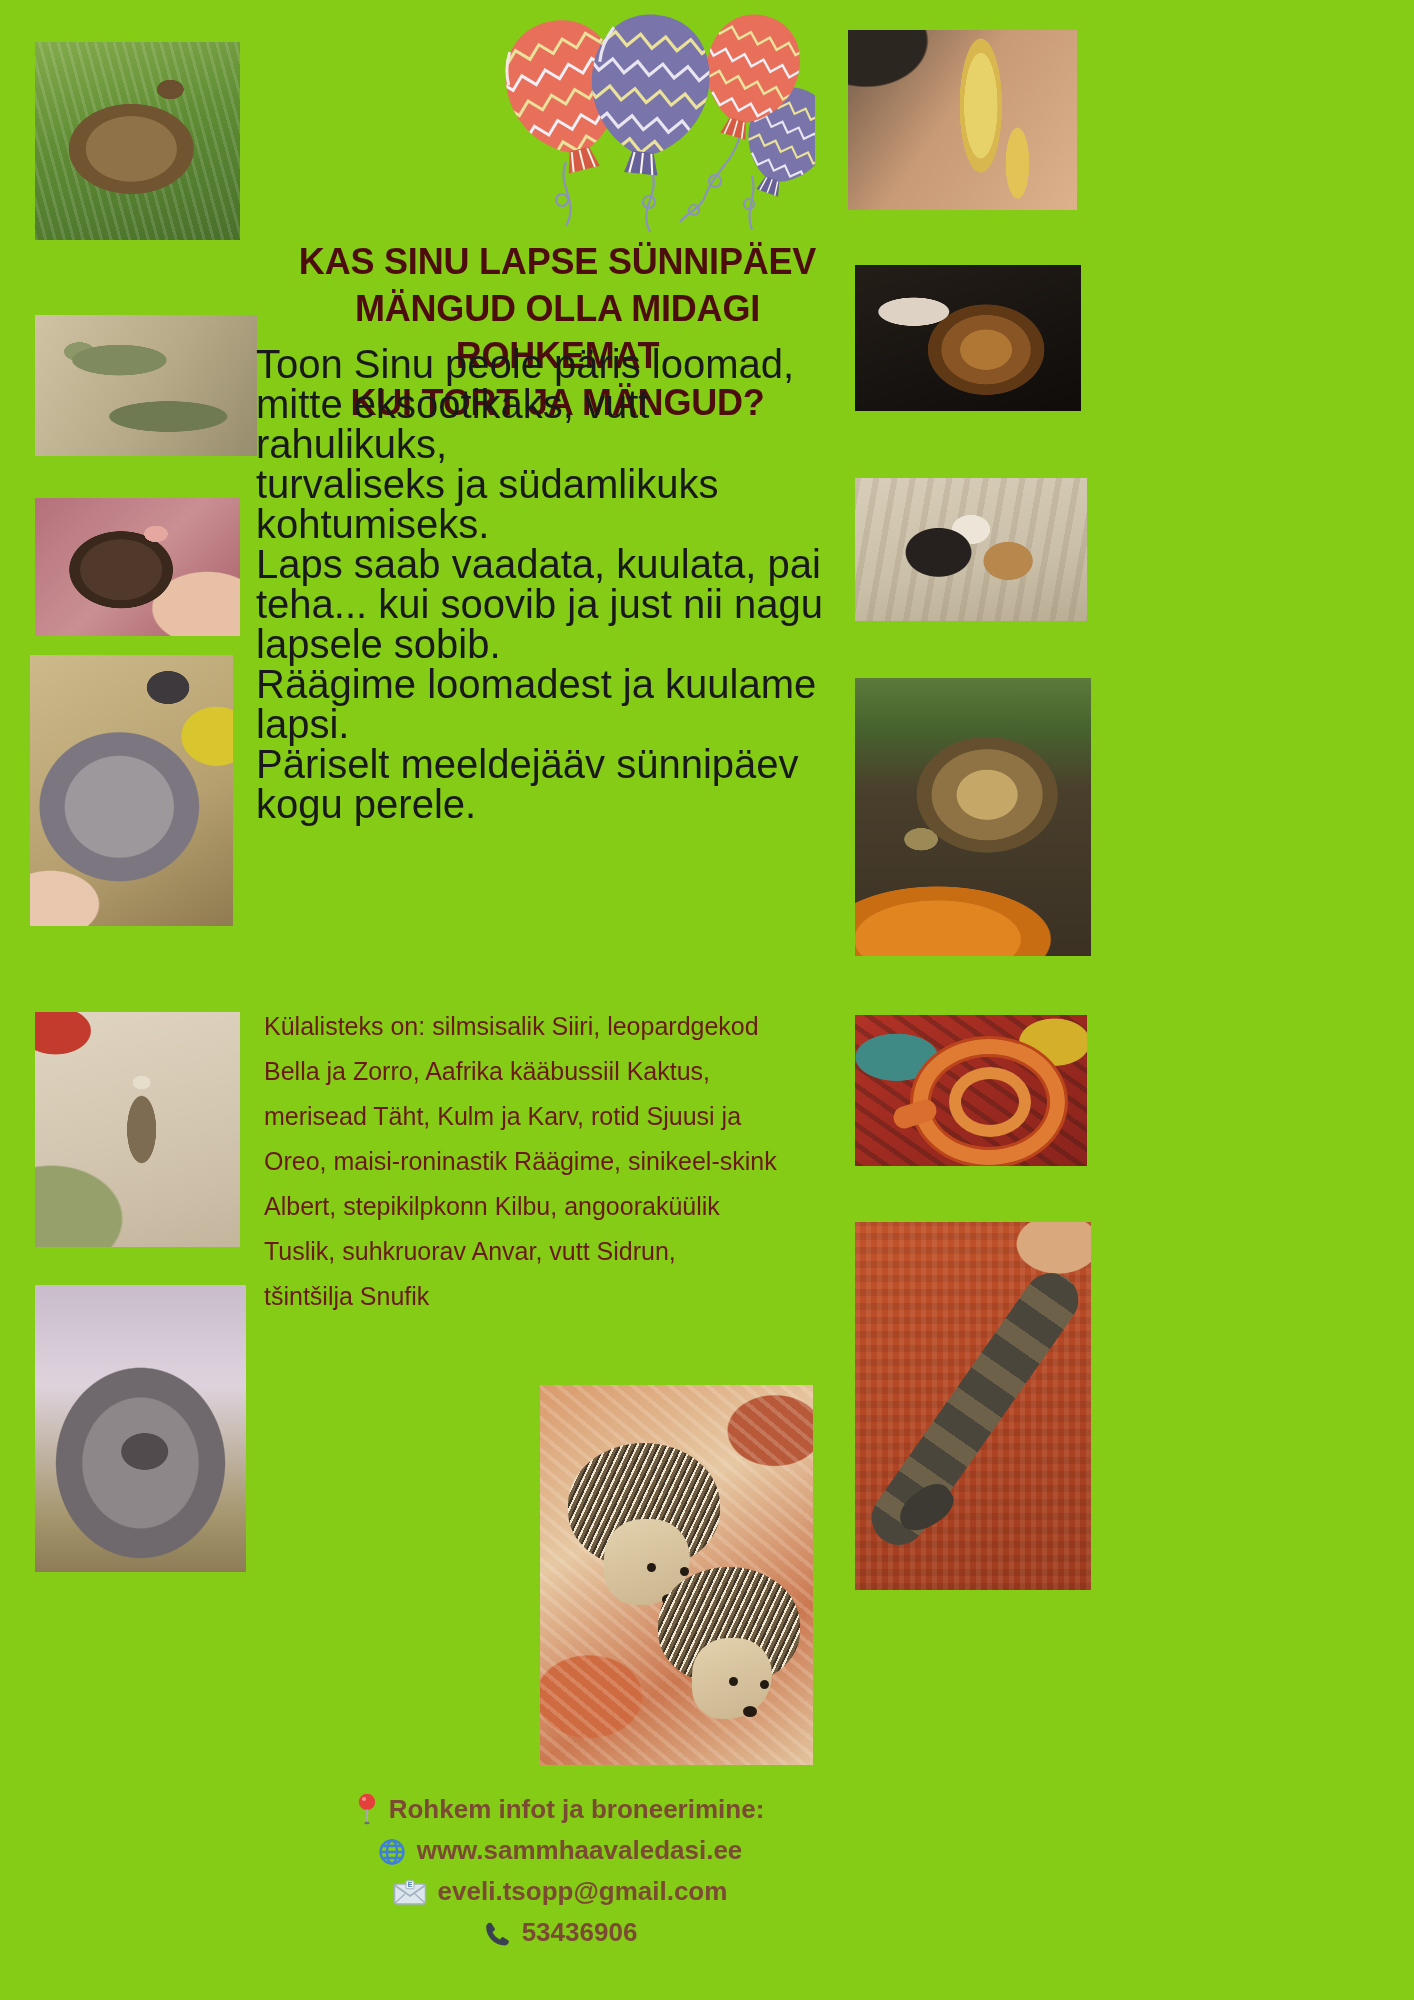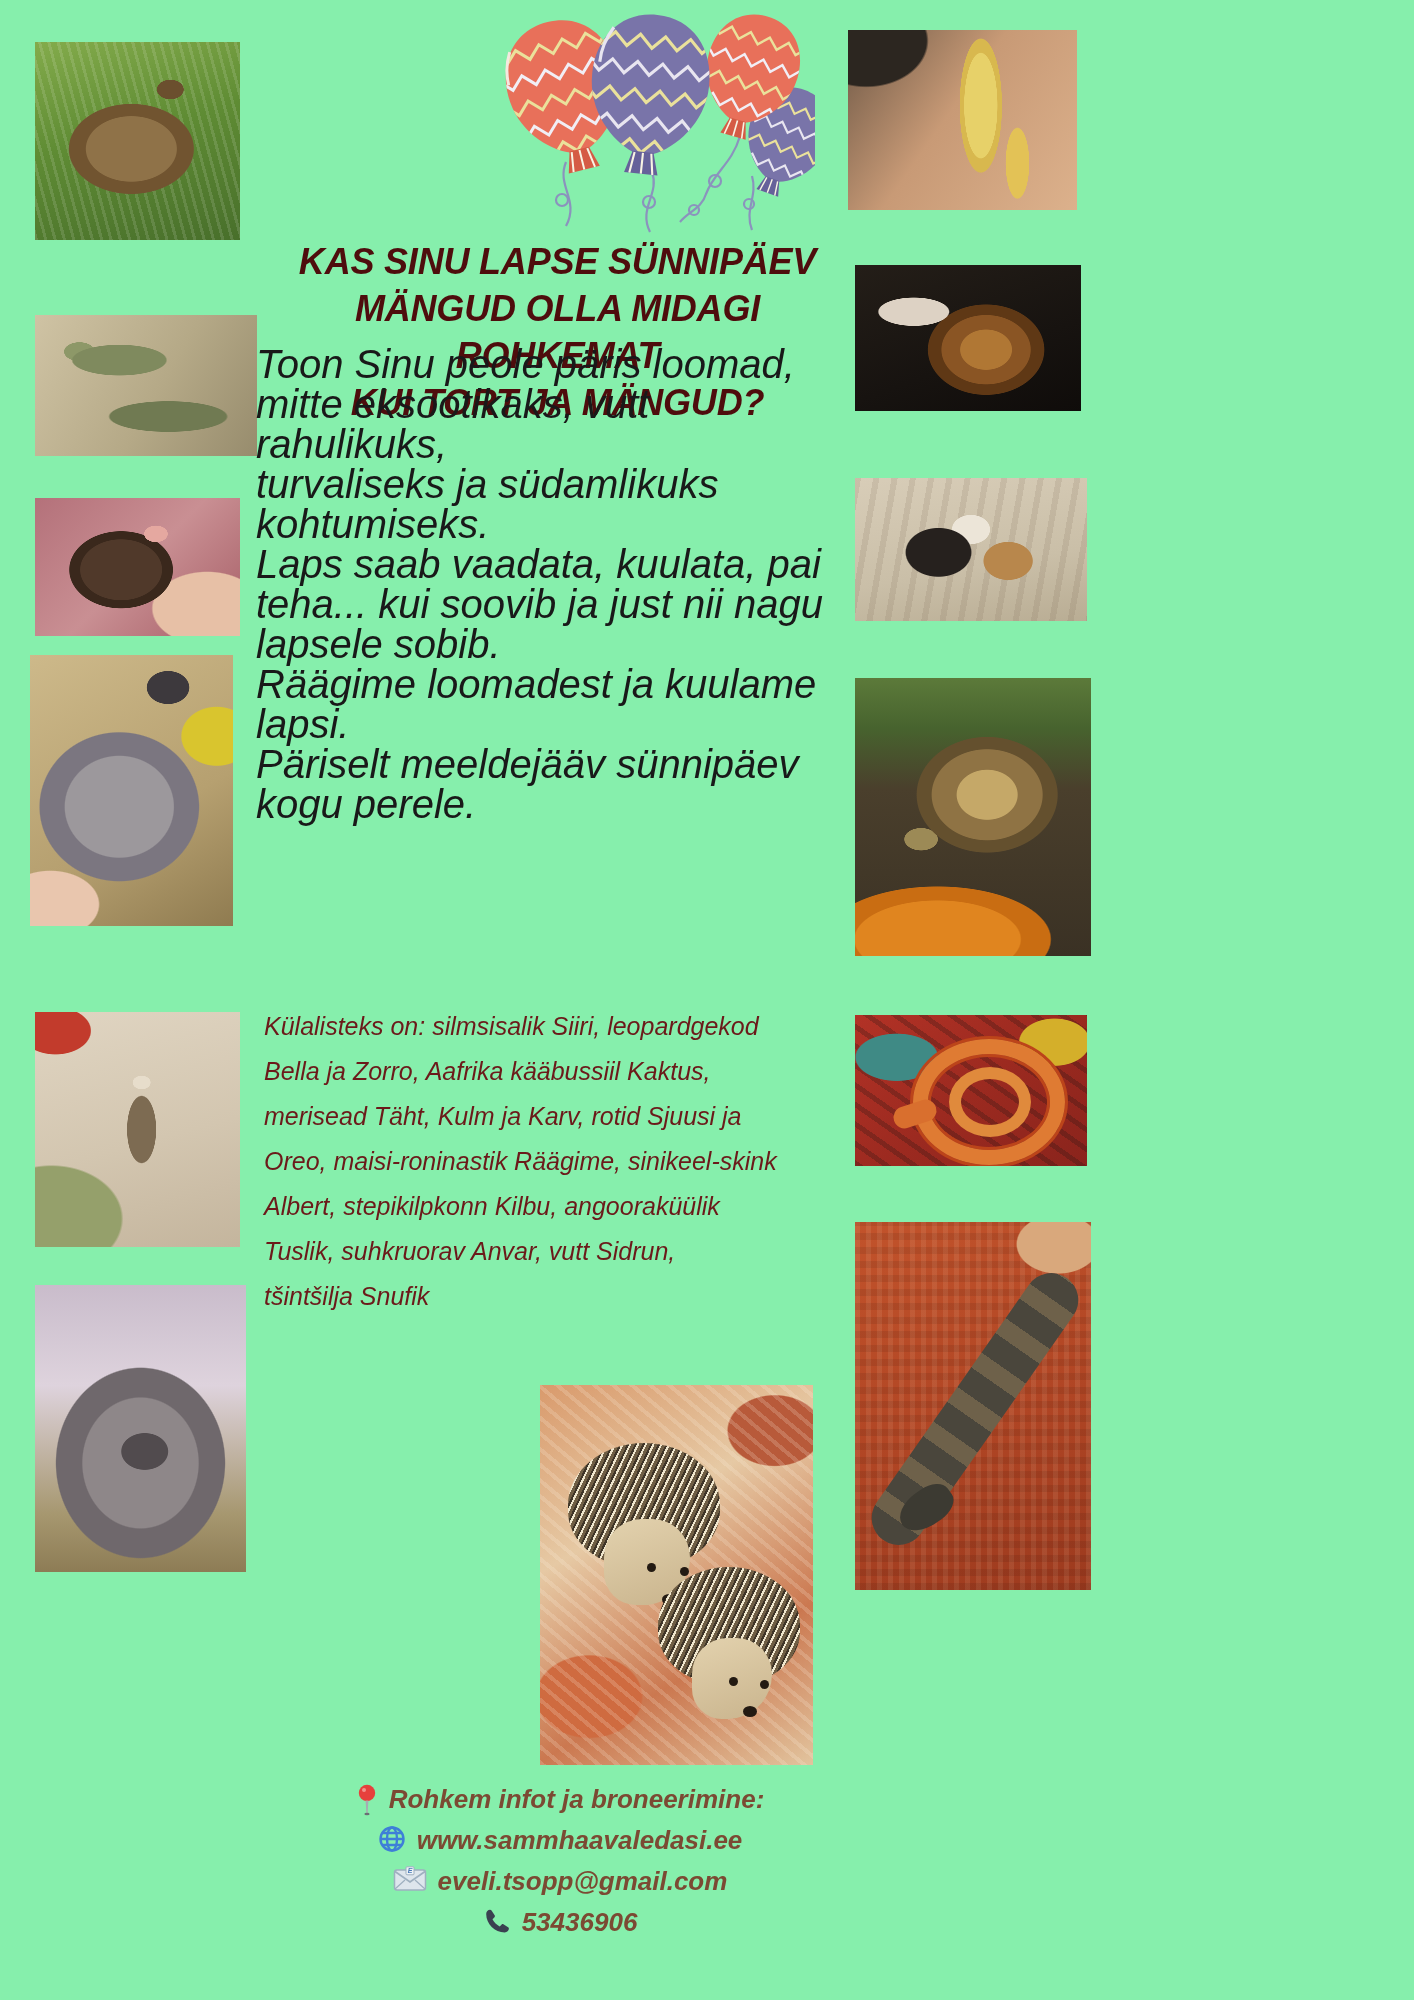--- a/index.html
+++ b/index.html
@@ -1,17 +1,17 @@
 <!DOCTYPE html>
 <html><head>
 <meta charset="utf-8">
 <style>
   html,body{margin:0;padding:0;background:#F8F3E3;}
-  .flyer{position:relative;width:1414px;height:2000px;margin:0 auto;background:#86efac;
-         font-family:"Liberation Sans",sans-serif;overflow:hidden;font-style:italic;}
+  .flyer{position:relative;width:1414px;height:2000px;margin:0 auto;background:#84cc16;
+         font-family:"Liberation Sans",sans-serif;overflow:hidden;}
 
   
   .photo{position:absolute;overflow:hidden;background:#ccc;}
   .ph-quail{left:35px;top:42px;width:205px;height:198px;background:
     radial-gradient(22px 16px at 66% 24%, #6b4f2e 0 60%, transparent 62%),
     radial-gradient(100px 72px at 47% 54%, #8f7248 0 45%, #715430 46% 62%, transparent 63%),
     repeating-linear-gradient(75deg, rgba(255,255,255,.12) 0 3px, transparent 3px 9px),
     linear-gradient(165deg,#83ab4b 0%,#5f8c34 45%,#486f2b 100%);}
   .ph-lizards{left:35px;top:315px;width:222px;height:141px;background:
     radial-gradient(80px 26px at 38% 32%, #7f8a5e 0 58%, transparent 60%),
@@ -96,21 +96,21 @@
   .title{position:absolute;left:250px;top:238px;width:615px;text-align:center;
          font-weight:bold;font-size:36px;line-height:47px;letter-spacing:-0.2px;color:#4E0D0D;}
   .intro{position:absolute;left:256px;top:344px;width:585px;
          font-size:40px;line-height:40px;color:#191919;}
   .guests{position:absolute;left:264px;top:1004px;width:600px;
          font-size:25px;line-height:45px;color:#6B1A1A;}
 
   
   .contact{position:absolute;left:290px;top:1784px;width:540px;display:flex;flex-direction:column;
            align-items:center;color:#7B4A33;font-weight:bold;font-size:26px;}
-  .c-row{display:flex;align-items:flex-start;gap:11px;height:41px;}
+  .c-row{display:flex;align-items:flex-end;gap:11px;height:41px;}
   .c-row svg{display:block;}
 
   .balloons{position:absolute;left:500px;top:4px;width:315px;height:232px;}
 </style>
 </head>
 <body>
 
 <div class="flyer">
 
   <div class="photo ph-quail" title="quail in grass"></div>

